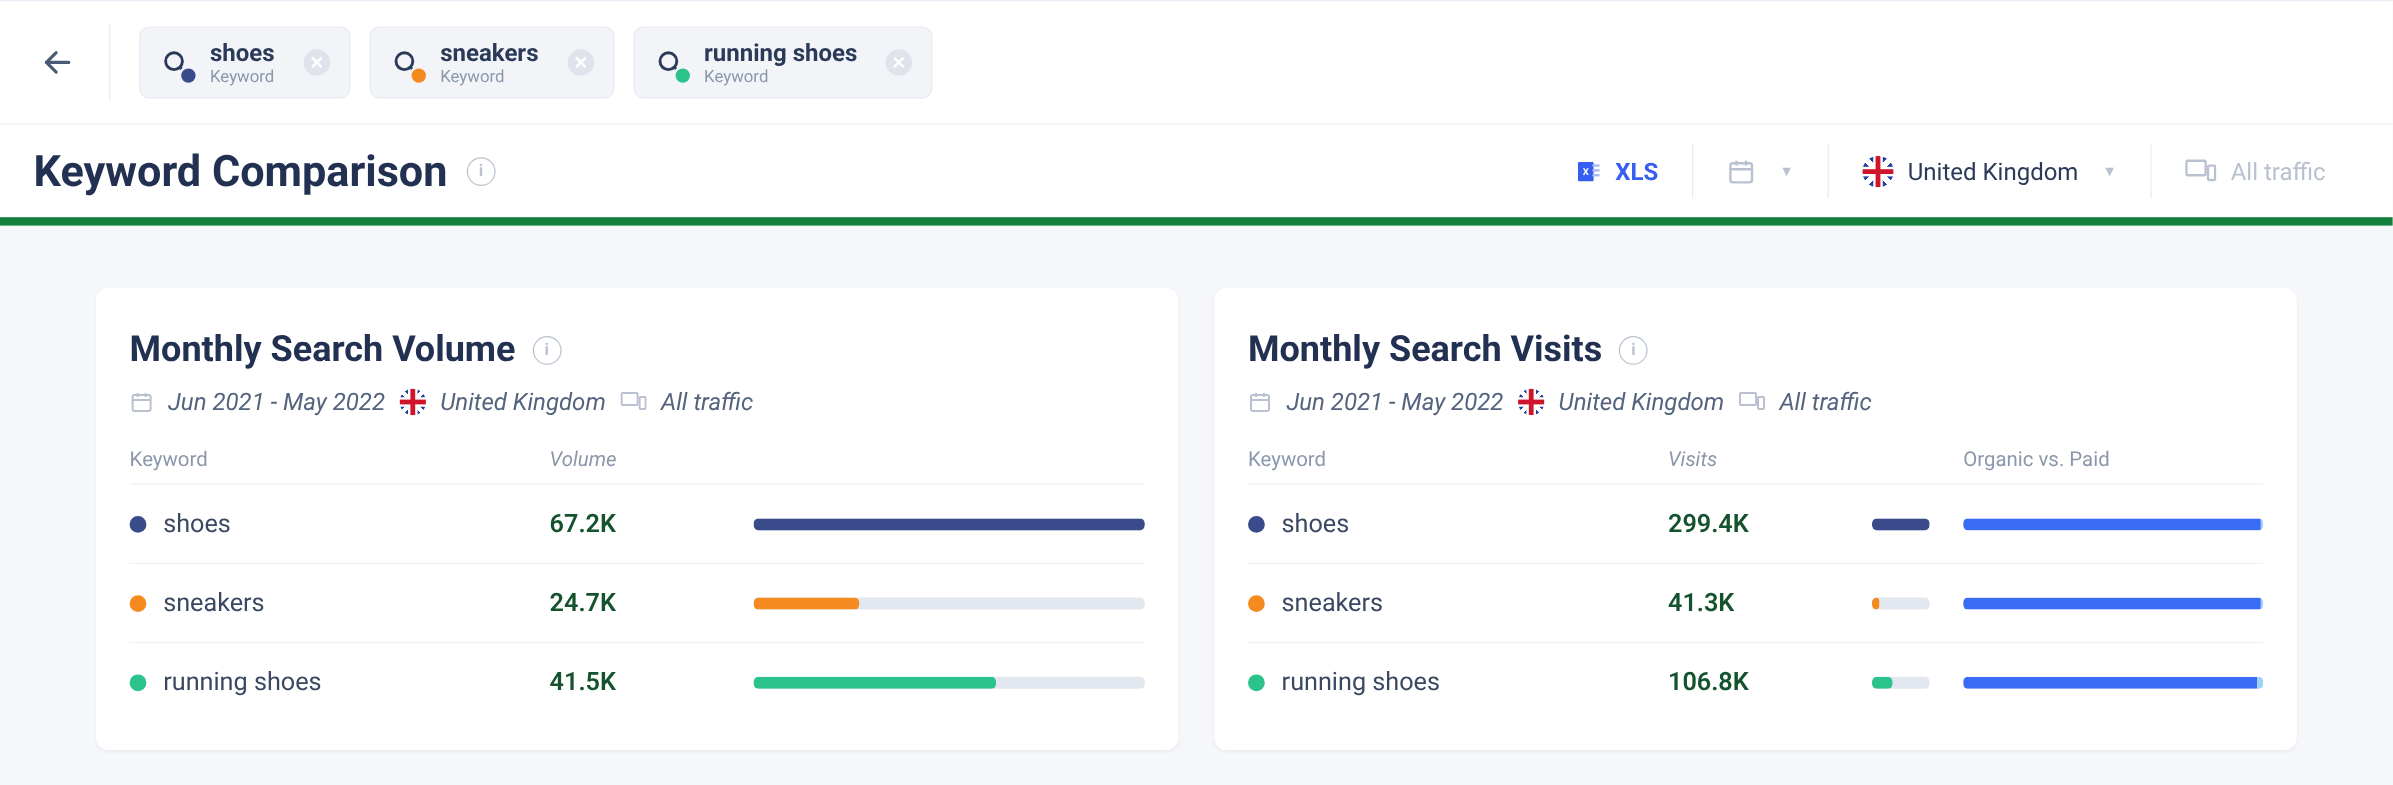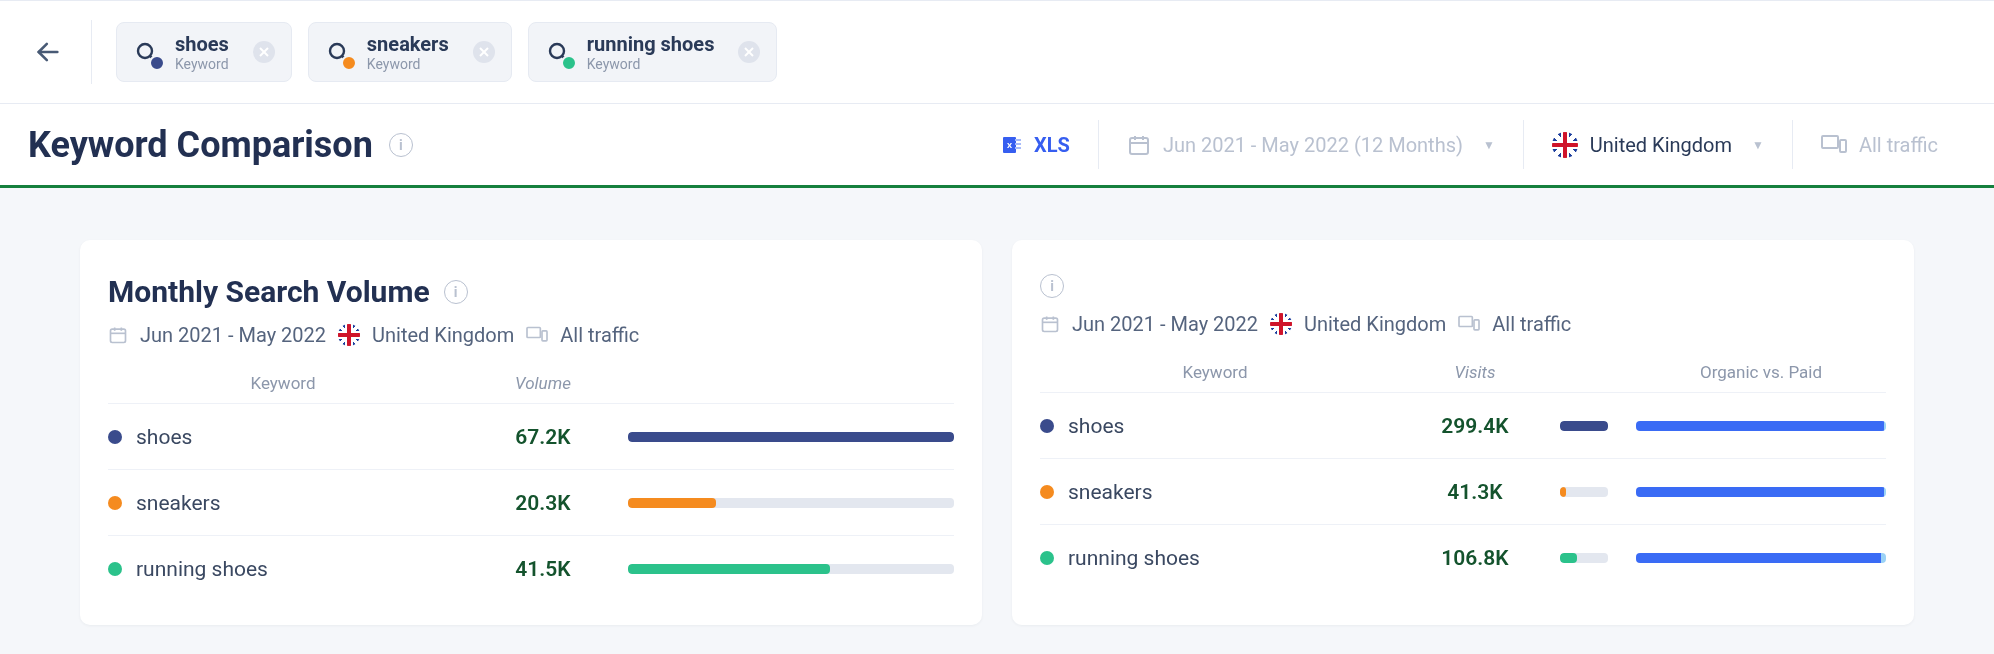--- a/index.html
+++ b/index.html
@@ -68,21 +68,21 @@
     border-radius:999px;padding:0 32px;height:56px;
     font-size:21px;
   }
 
   
   .header {
     background:#fff;
     display:flex;align-items:center;
     padding: 16px 28px;
     height:84px;
-    border-bottom:3px solid #15803d;
+    border-bottom:7px solid #15803d;
   }
   .page-title { font-size:36px;font-weight:700;color:#223052;flex:0 0 auto; }
   .info-ic {
     width:24px;height:24px;border:1.5px solid #b9c1d0;color:#b9c1d0;
     border-radius:50%;display:flex;align-items:center;justify-content:center;
     font-size:14px;margin-left:16px;font-weight:700;
   }
   .header .spacer { flex:1; }
   .xls {
     display:flex;align-items:center;gap:10px;
@@ -110,32 +110,31 @@
       linear-gradient(-45deg, transparent 44%, #fff 44%, #fff 56%, transparent 56%),
       #1e3f9e;
     flex-shrink:0;
   }
   .uk-flag.small { width:22px;height:22px; }
 
   
   .content {
     display:flex;gap:30px;
     padding:52px 80px 0 80px;
-    text-align:center;
   }
   .card {
     background:#fff;border-radius:10px;
     box-shadow:0 1px 3px rgba(20,30,60,.05);
     padding:34px 28px 24px 28px;
     flex:1;
   }
   .card h2 { font-size:30px;font-weight:700;color:#223052;display:flex;align-items:center;gap:14px; }
   .meta-row {
     display:flex;align-items:center;gap:12px;
-    margin-top:14px;color:#55647e;font-size:20px;
+    margin-top:14px;color:#55647e;font-size:20px;font-style:italic;
   }
 
   .table-head {
     display:flex;font-size:17px;color:#8c97ab;
     margin-top:26px;padding-bottom:10px;
   }
   .th-kw   { flex:0 0 350px; }
   .th-val  { flex:0 0 170px;font-style:italic; }
   .th-bar  { flex:1; }
   .th-ovp  { flex:0 0 250px; }
@@ -251,21 +250,20 @@
     <span>XLS</span>
   </div>
 
   <div class="filter disabled">
     <svg class="icon-muted" width="24" height="24" viewBox="0 0 24 24" fill="none" stroke="currentColor" stroke-width="2">
         <rect x="3" y="5" width="18" height="16" rx="2"></rect>
         <line x1="3" y1="10" x2="21" y2="10"></line>
         <line x1="8" y1="3" x2="8" y2="7"></line>
         <line x1="16" y1="3" x2="16" y2="7"></line>
       </svg>
-    <span>Jun 2021 - May 2022 (12 Months)</span>
     <span class="chev">▼</span>
   </div>
 
   <div class="filter">
     <span class="uk-flag"></span>
     <span>United Kingdom</span>
     <span class="chev">▼</span>
   </div>
 
   <div class="filter disabled">
@@ -315,39 +313,40 @@
       <div class="val">67.2K</div>
       <div class="barwrap">
           <div class="barfill c-navy" style="width: 100%;"></div>
         </div>
     </div>
     <div class="row">
       <div class="kw">
           <span class="dot2 c-orange"></span>
           <span>sneakers</span>
         </div>
-      <div class="val">20.3K</div>
+      <div class="val">24.7K</div>
       <div class="barwrap">
           <div class="barfill c-orange" style="width: 27%;"></div>
         </div>
     </div>
     <div class="row">
       <div class="kw">
           <span class="dot2 c-green"></span>
           <span>running shoes</span>
         </div>
       <div class="val">41.5K</div>
       <div class="barwrap">
           <div class="barfill c-green" style="width: 62%;"></div>
         </div>
     </div>
   </div>
 
   <div class="card">
     <h2>
+      <span>Monthly Search Visits</span>
       <span class="info-ic" style="margin-left:0">i</span>
     </h2>
     <div class="meta-row">
       <svg class="icon-muted" width="20" height="20" viewBox="0 0 24 24" fill="none" stroke="currentColor" stroke-width="2">
           <rect x="3" y="5" width="18" height="16" rx="2"></rect>
           <line x1="3" y1="10" x2="21" y2="10"></line>
           <line x1="8" y1="3" x2="8" y2="7"></line>
           <line x1="16" y1="3" x2="16" y2="7"></line>
         </svg>
       <span>Jun 2021 - May 2022</span>

